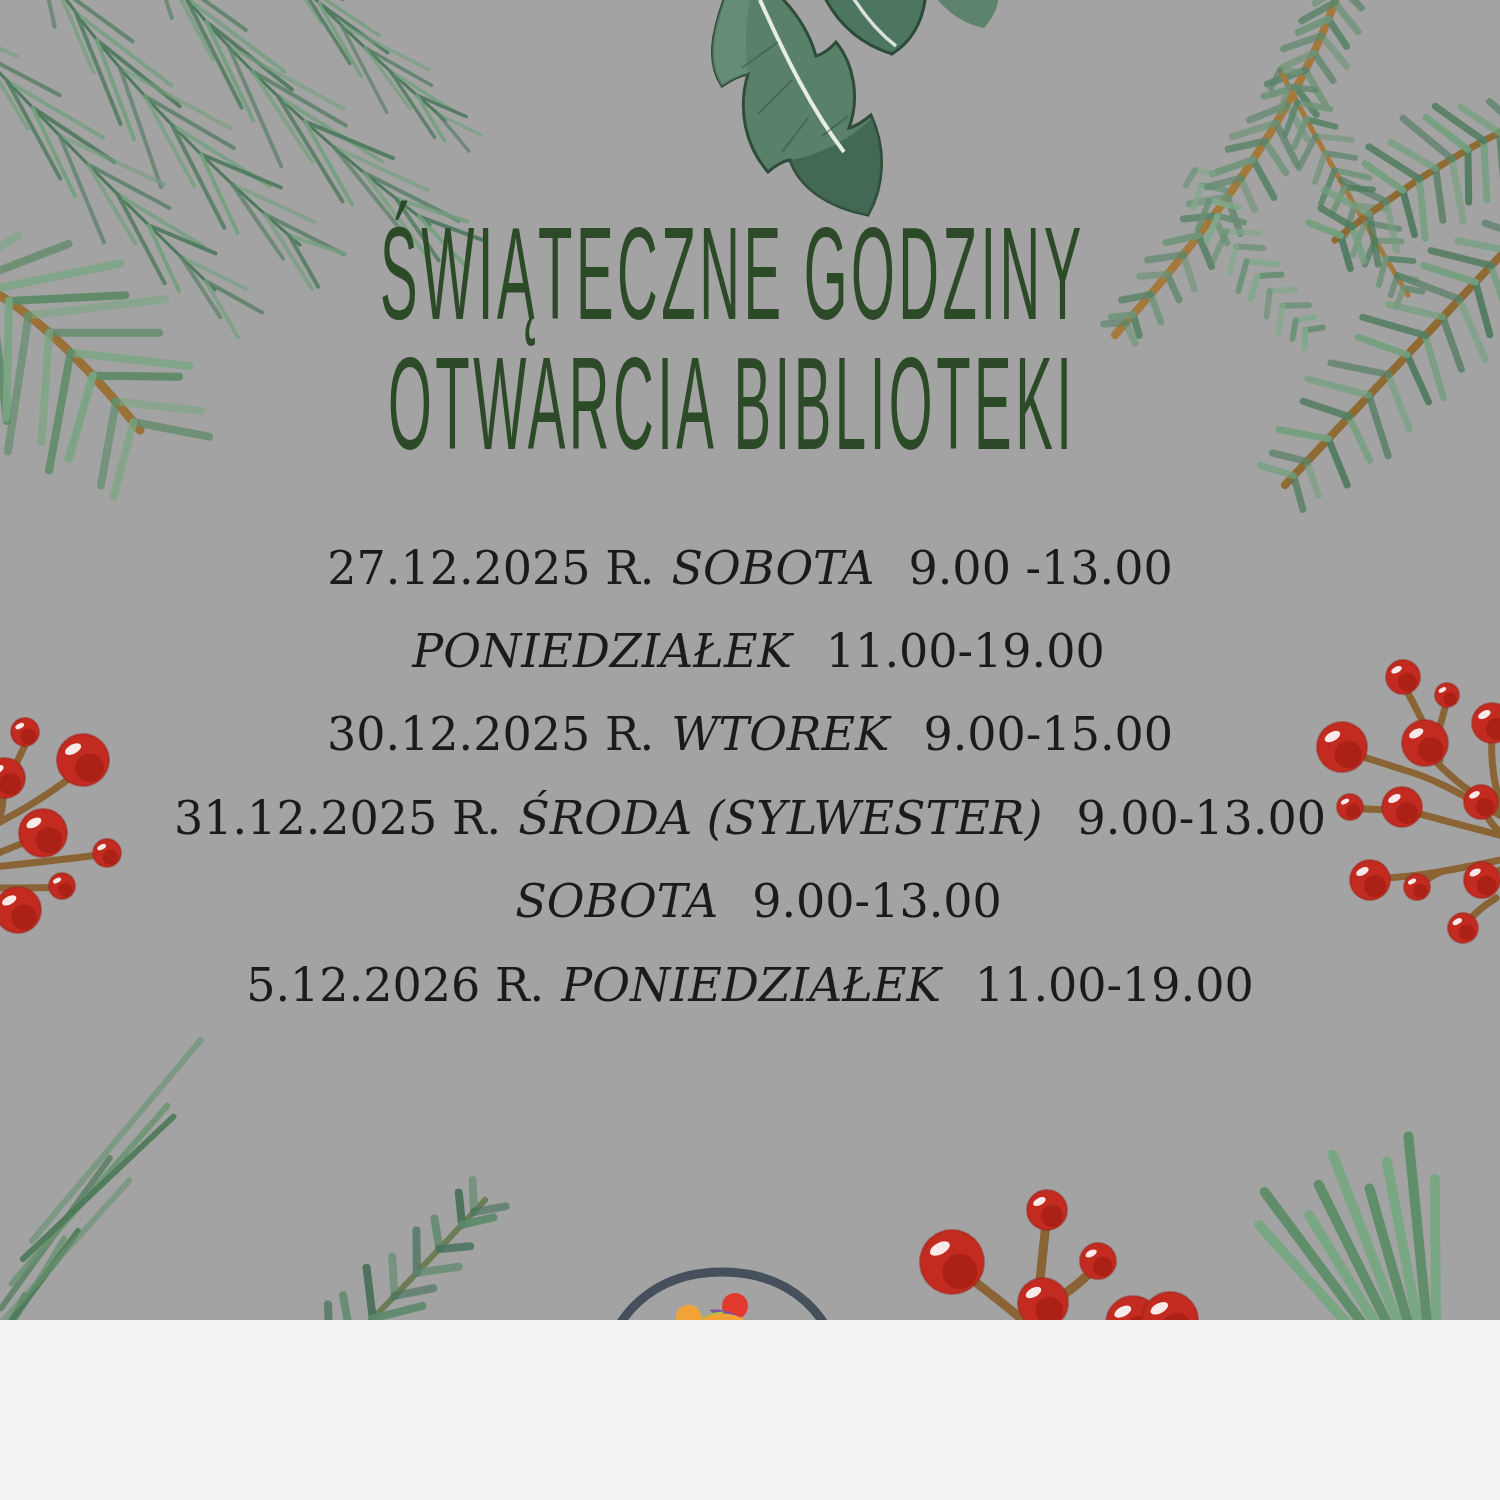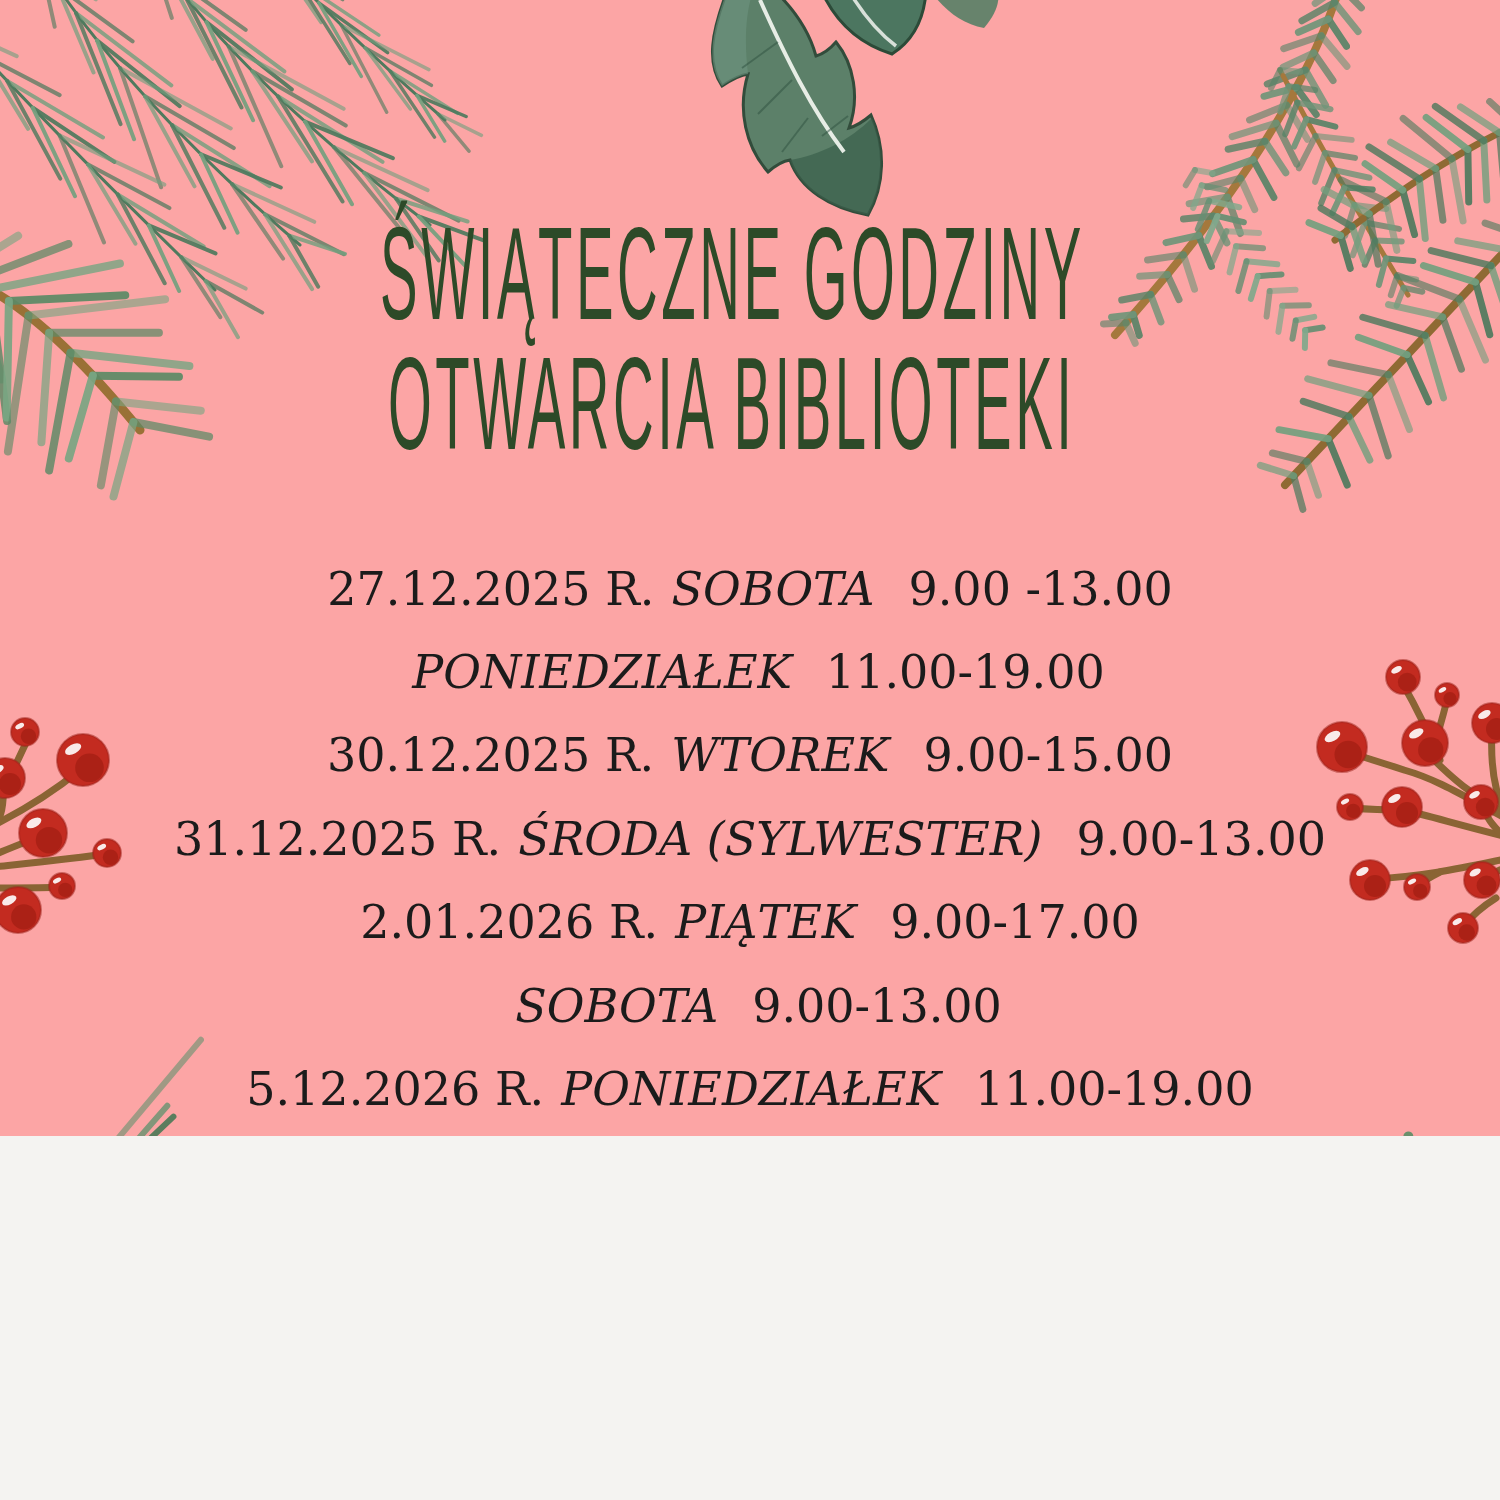--- a/index.html
+++ b/index.html
@@ -1,33 +1,33 @@
 <!DOCTYPE html>
 <html><head>
 <meta charset="utf-8">
 <style>
   html,body{margin:0;padding:0;background:#f4f3f1;}
   .poster{
-    position:relative;width:1500px;height:1136px;background:#fca5a5;
+    position:relative;width:1500px;height:1320px;background:#a3a3a3;
     overflow:hidden;font-family:"Liberation Sans",sans-serif;
   }
   #deco-layer,#logo-svg{position:absolute;left:0;top:0;}
   .title-line{
     position:absolute;left:-18px;width:1500px;text-align:center;
     color:#2d4a28;font-size:64px;line-height:64px;letter-spacing:4px;
     font-family:"Liberation Sans",sans-serif;font-weight:400;
   }
   .title-line .stretch{
     display:inline-block;transform:scale(0.88,2.05);transform-origin:center top;
     white-space:nowrap;
   }
   #title-1{top:208px;}
   #title-2{top:338px;}
   .schedule{
-    position:absolute;top:547px;left:0;width:1500px;
+    position:absolute;top:526px;left:0;width:1500px;
     font-family:"DejaVu Serif",serif;font-size:46px;color:#1b1b1b;
   }
   .row{
     height:83.4px;display:flex;justify-content:center;align-items:center;
     white-space:pre;
   }
   .row .date{font-style:normal;}
   .row .day{font-style:italic;margin:0 34px 0 17px;}
   .row .hours{font-style:normal;}
 </style>
@@ -638,25 +638,20 @@
         <span class="day">WTOREK</span>
         <span class="hours">9.00-15.00</span>
       </div>
 
       <div class="row">
         <span class="date">31.12.2025 R.</span>
         <span class="day">ŚRODA (SYLWESTER)</span>
         <span class="hours">9.00-13.00</span>
       </div>
 
-      <div class="row">
-        <span class="date">2.01.2026 R.</span>
-        <span class="day">PIĄTEK</span>
-        <span class="hours">9.00-17.00</span>
-      </div>
 
       <div class="row">
         <span class="day">SOBOTA</span>
         <span class="hours">9.00-13.00</span>
       </div>
 
       <div class="row">
         <span class="date">5.12.2026 R.</span>
         <span class="day">PONIEDZIAŁEK</span>
         <span class="hours">11.00-19.00</span>

